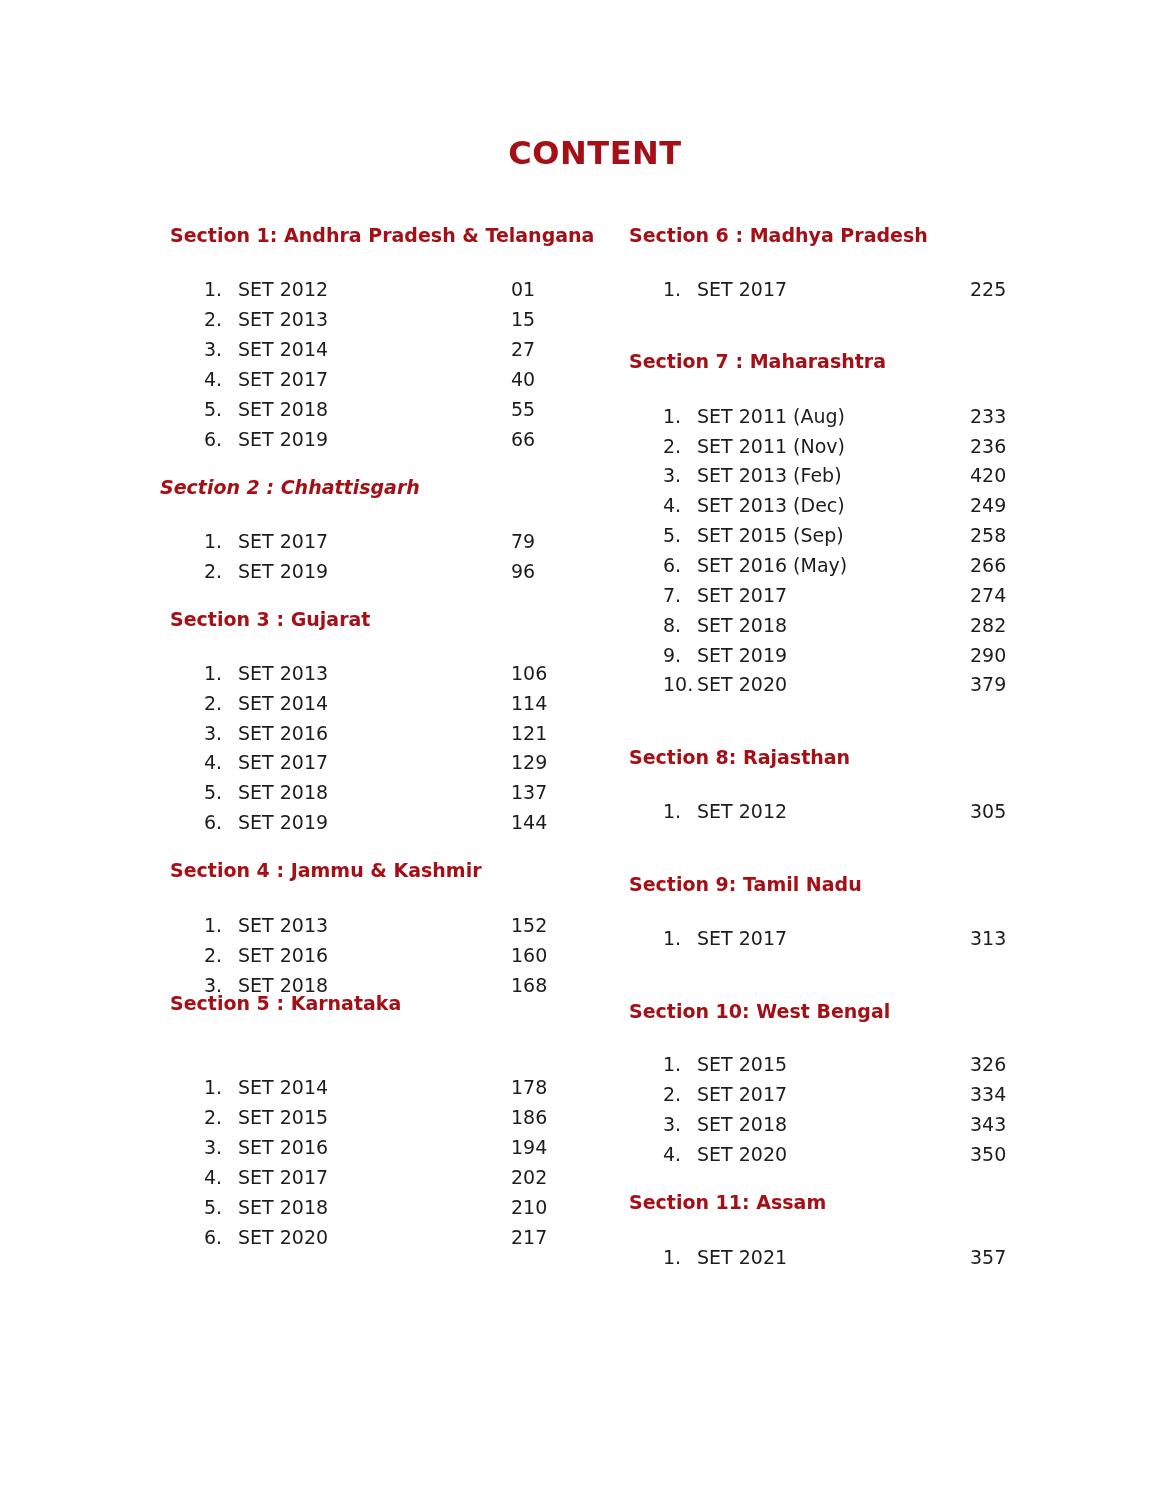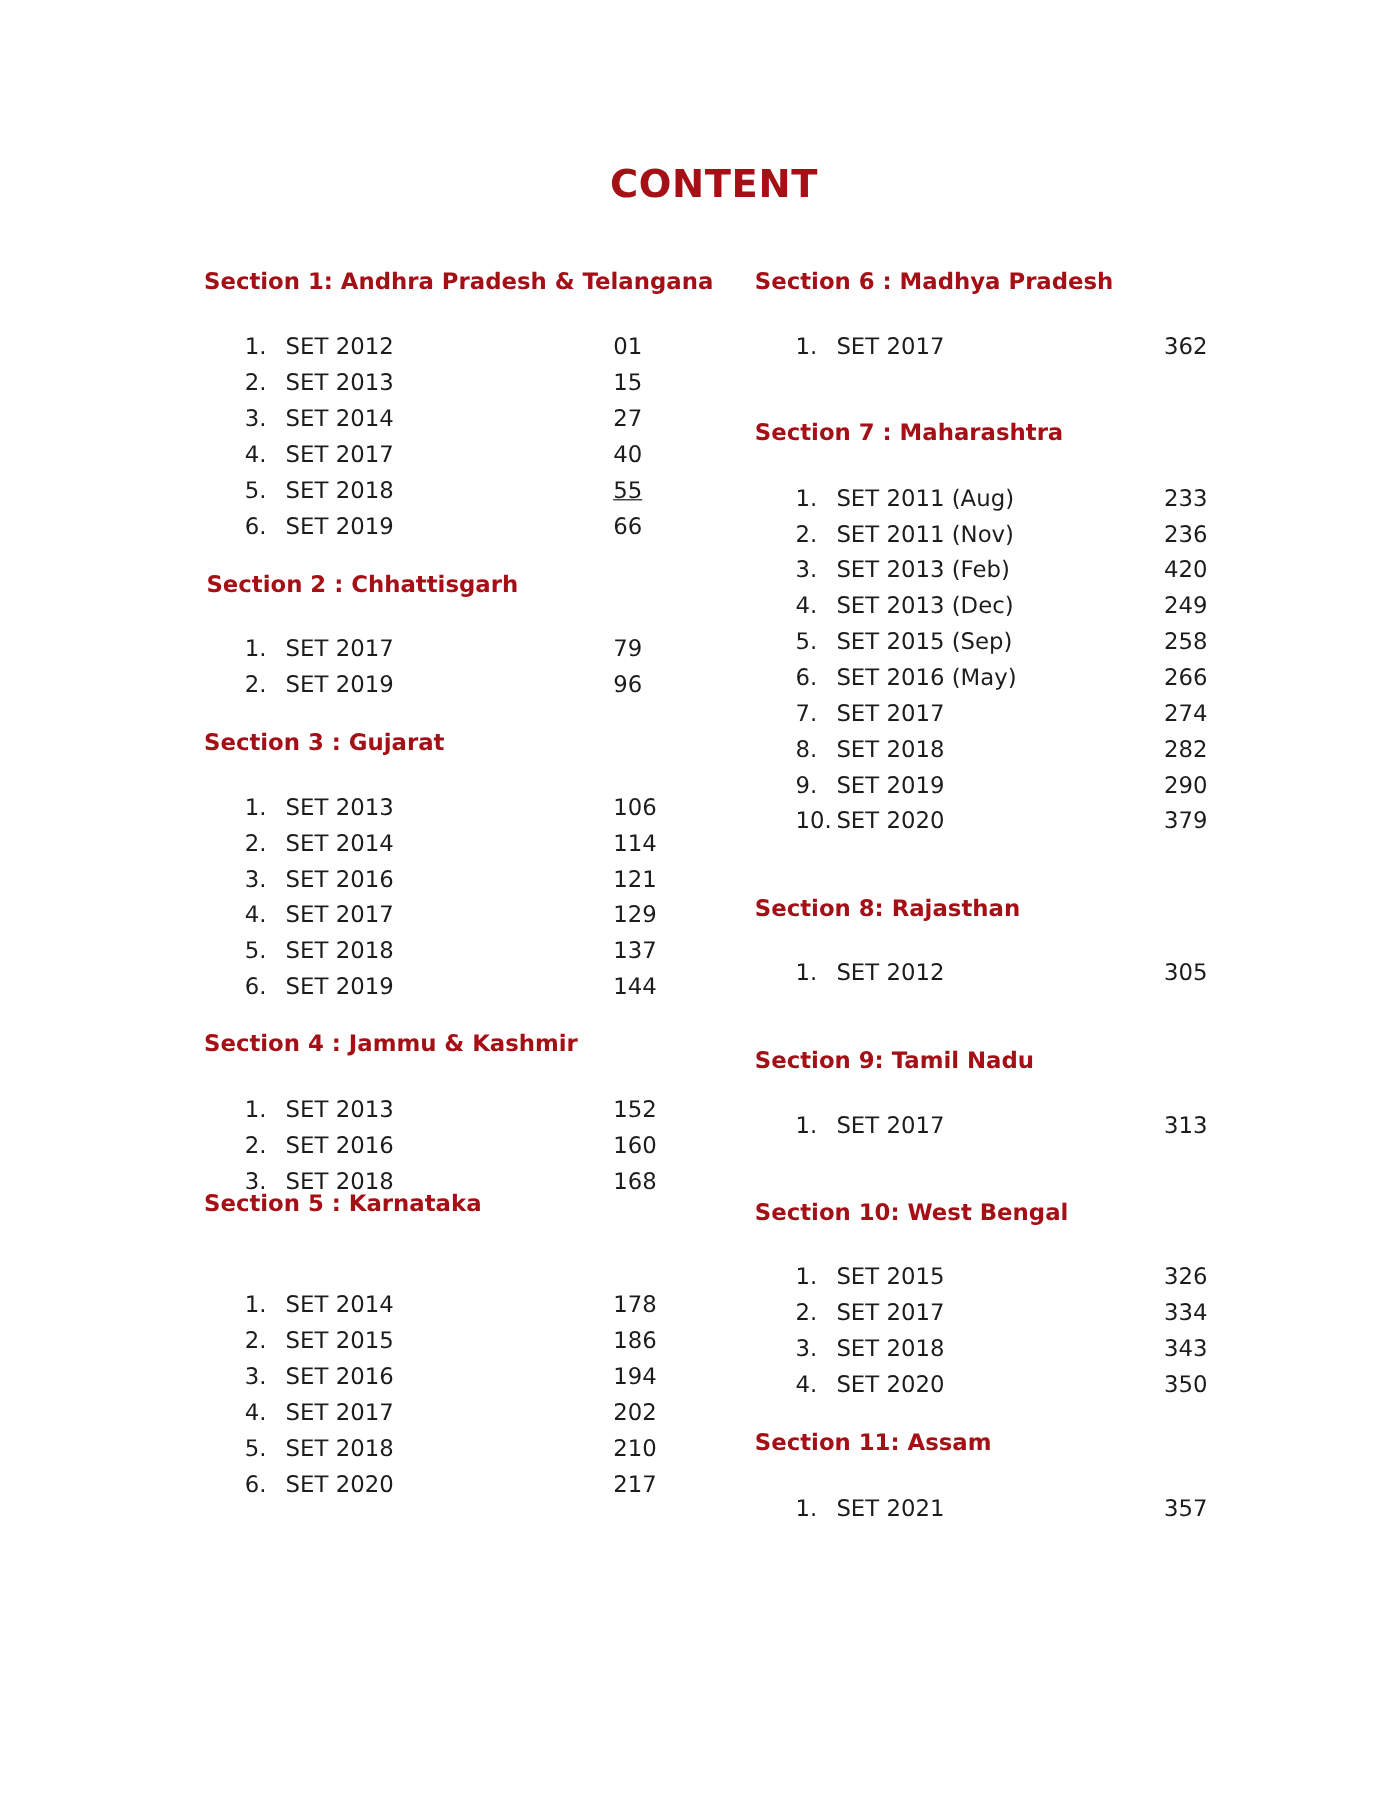--- a/index.html
+++ b/index.html
@@ -36,28 +36,28 @@
       <span class="pg" style="left: 307px;">27</span>
     </div>
     <div class="entry" style="left: 204px; top: 368px; width: 347px;">
       <span class="num">4.</span>
       <span class="lbl">SET 2017</span>
       <span class="pg" style="left: 307px;">40</span>
     </div>
     <div class="entry" style="left: 204px; top: 398px; width: 347px;">
       <span class="num">5.</span>
       <span class="lbl">SET 2018</span>
-      <span class="pg" style="left: 307px; text-decoration: underline;">55</span>
+      <span class="pg" style="left: 307px;">55</span>
     </div>
     <div class="entry" style="left: 204px; top: 428px; width: 347px;">
       <span class="num">6.</span>
       <span class="lbl">SET 2019</span>
       <span class="pg" style="left: 307px;">66</span>
     </div>
-    <div class="sec-head" style="left: 172px; top: 476px;">Section 2 : Chhattisgarh</div>
+    <div class="sec-head" style="left: 160px; top: 476px; font-style: italic;">Section 2 : Chhattisgarh</div>
     <div class="entry" style="left: 204px; top: 530px; width: 347px;">
       <span class="num">1.</span>
       <span class="lbl">SET 2017</span>
       <span class="pg" style="left: 307px;">79</span>
     </div>
     <div class="entry" style="left: 204px; top: 560px; width: 347px;">
       <span class="num">2.</span>
       <span class="lbl">SET 2019</span>
       <span class="pg" style="left: 307px;">96</span>
     </div>
@@ -136,21 +136,21 @@
     </div>
     <div class="entry" style="left: 204px; top: 1226px; width: 347px;">
       <span class="num">6.</span>
       <span class="lbl">SET 2020</span>
       <span class="pg" style="left: 307px;">217</span>
     </div>
     <div class="sec-head" style="left: 629px; top: 224px;">Section 6 : Madhya Pradesh</div>
     <div class="entry" style="left: 663px; top: 278px; width: 347px;">
       <span class="num">1.</span>
       <span class="lbl">SET 2017</span>
-      <span class="pg" style="left: 307px;">362</span>
+      <span class="pg" style="left: 307px;">225</span>
     </div>
     <div class="sec-head" style="left: 629px; top: 350px;">Section 7 : Maharashtra</div>
     <div class="entry" style="left: 663px; top: 405px; width: 347px;">
       <span class="num">1.</span>
       <span class="lbl">SET 2011 (Aug)</span>
       <span class="pg" style="left: 307px;">233</span>
     </div>
     <div class="entry" style="left: 663px; top: 435px; width: 347px;">
       <span class="num">2.</span>
       <span class="lbl">SET 2011 (Nov)</span>

